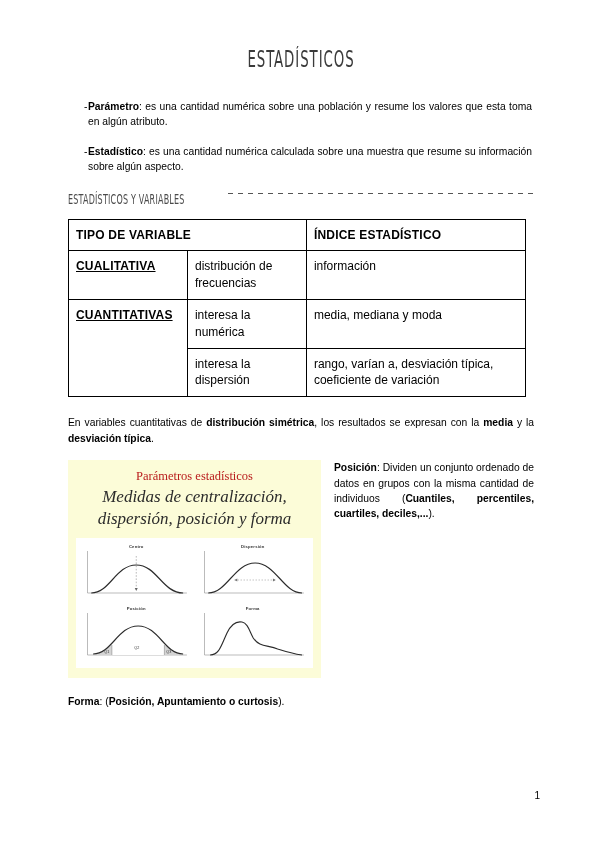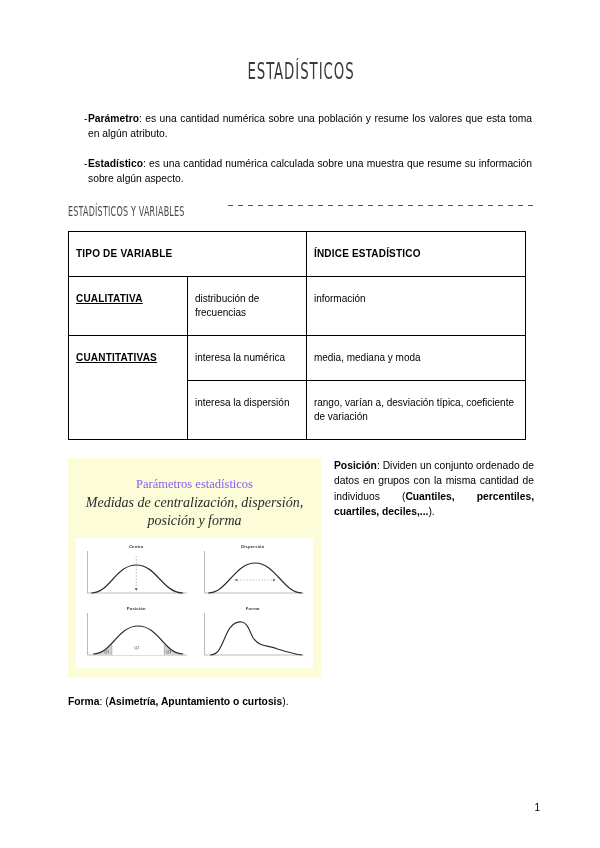--- a/index.html
+++ b/index.html
@@ -10,21 +10,21 @@
   body {
     width: 600px;
     height: 848px;
     position: relative;
     font-family: "Liberation Sans", sans-serif;
     color: #000000;
     overflow: hidden;
   }
   .page {
     position: absolute;
-    left: 0; top: 12px;
+    left: 0; top: 0;
     width: 600px;
     height: 640px;
     background: #ffffff;
   }
   .content {
     position: absolute;
     left: 68px;
     top: 48px;
     width: 466px;
   }
@@ -95,22 +95,22 @@
 
   
   table.vartable {
     border-collapse: collapse;
     width: 458px;
     margin: 4px 0 18px 0;
     table-layout: fixed;
   }
   table.vartable td {
     border: 1.2px solid #000;
-    padding: 15px 7px;
-    font-size: 10px;
+    padding: 7px 7px;
+    font-size: 12px;
     line-height: 1.4;
     vertical-align: top;
   }
   td.hdr { font-weight: bold; font-size: 10.4px; letter-spacing: 0.2px; }
   td.rowhdr { font-weight: bold; font-size: 10.4px; letter-spacing: 0.2px; text-decoration: underline; }
   .col1 { width: 162px; }
   .col2 { width: 148px; }
   .col3 { width: 148px; }
 
   
@@ -132,29 +132,29 @@
     flex: 0 0 253px;
     width: 253px;
     background: #fcfcd8;
     padding: 8px 8px 10px 8px;
     box-sizing: border-box;
   }
   .fig-title {
     font-family: "Liberation Serif", "DejaVu Serif", serif;
     text-align: center;
     font-size: 12.5px;
-    color: #8b5cf6;
+    color: #b91c1c;
     line-height: 1.28;
-    margin: 10px 0 2px 0;
+    margin: 0 0 2px 0;
   }
   .fig-sub {
     font-family: "Liberation Serif", "DejaVu Serif", serif;
     font-style: italic;
     text-align: center;
-    font-size: 14px;
+    font-size: 17px;
     color: #2b2b2b;
     line-height: 1.3;
     margin: 0 0 8px 0;
   }
   .fig-panel {
     background: #ffffff;
     padding: 5px 4px;
     display: grid;
     grid-template-columns: 1fr 1fr;
     grid-gap: 4px;
@@ -236,20 +236,21 @@
           <td class="col2">interesa la numérica</td>
           <td class="col3">media, mediana y moda</td>
         </tr>
         <tr>
           <td class="col2">interesa la dispersión</td>
           <td class="col3">rango, varían a, desviación típica, coeficiente de variación</td>
         </tr>
       </tbody>
     </table>
 
+    <div class="para"><span>En variables cuantitativas de </span><b>distribución simétrica</b><span>, los resultados se expresan con la </span><b>media</b><span> y la </span><b>desviación típica</b><span>.</span></div>
 
 
 
     <div class="fig-block">
 
       <div class="figure">
         <div class="fig-title">Parámetros estadísticos</div>
         <div class="fig-sub">Medidas de centralización, dispersión, posición y forma</div>
 
         <div class="fig-panel">
@@ -306,18 +307,18 @@
         </div>
       </div>
 
       <div class="side-text">
         <p><b>Posición</b><span>: Dividen un conjunto ordenado de datos en grupos con la misma cantidad de individuos (</span><b>Cuantiles, percentiles, cuartiles, deciles,...</b><span>).</span></p>
       </div>
 
     </div>
 
 
-    <div class="para"><b>Forma</b><span>: (</span><b>Asimetría, Apuntamiento o curtosis</b><span>).</span></div>
+    <div class="para"><b>Forma</b><span>: (</span><b>Posición, Apuntamiento o curtosis</b><span>).</span></div>
 
   </div>
 
   <div class="page-number">1</div>
 </div>
 
 </body></html>

